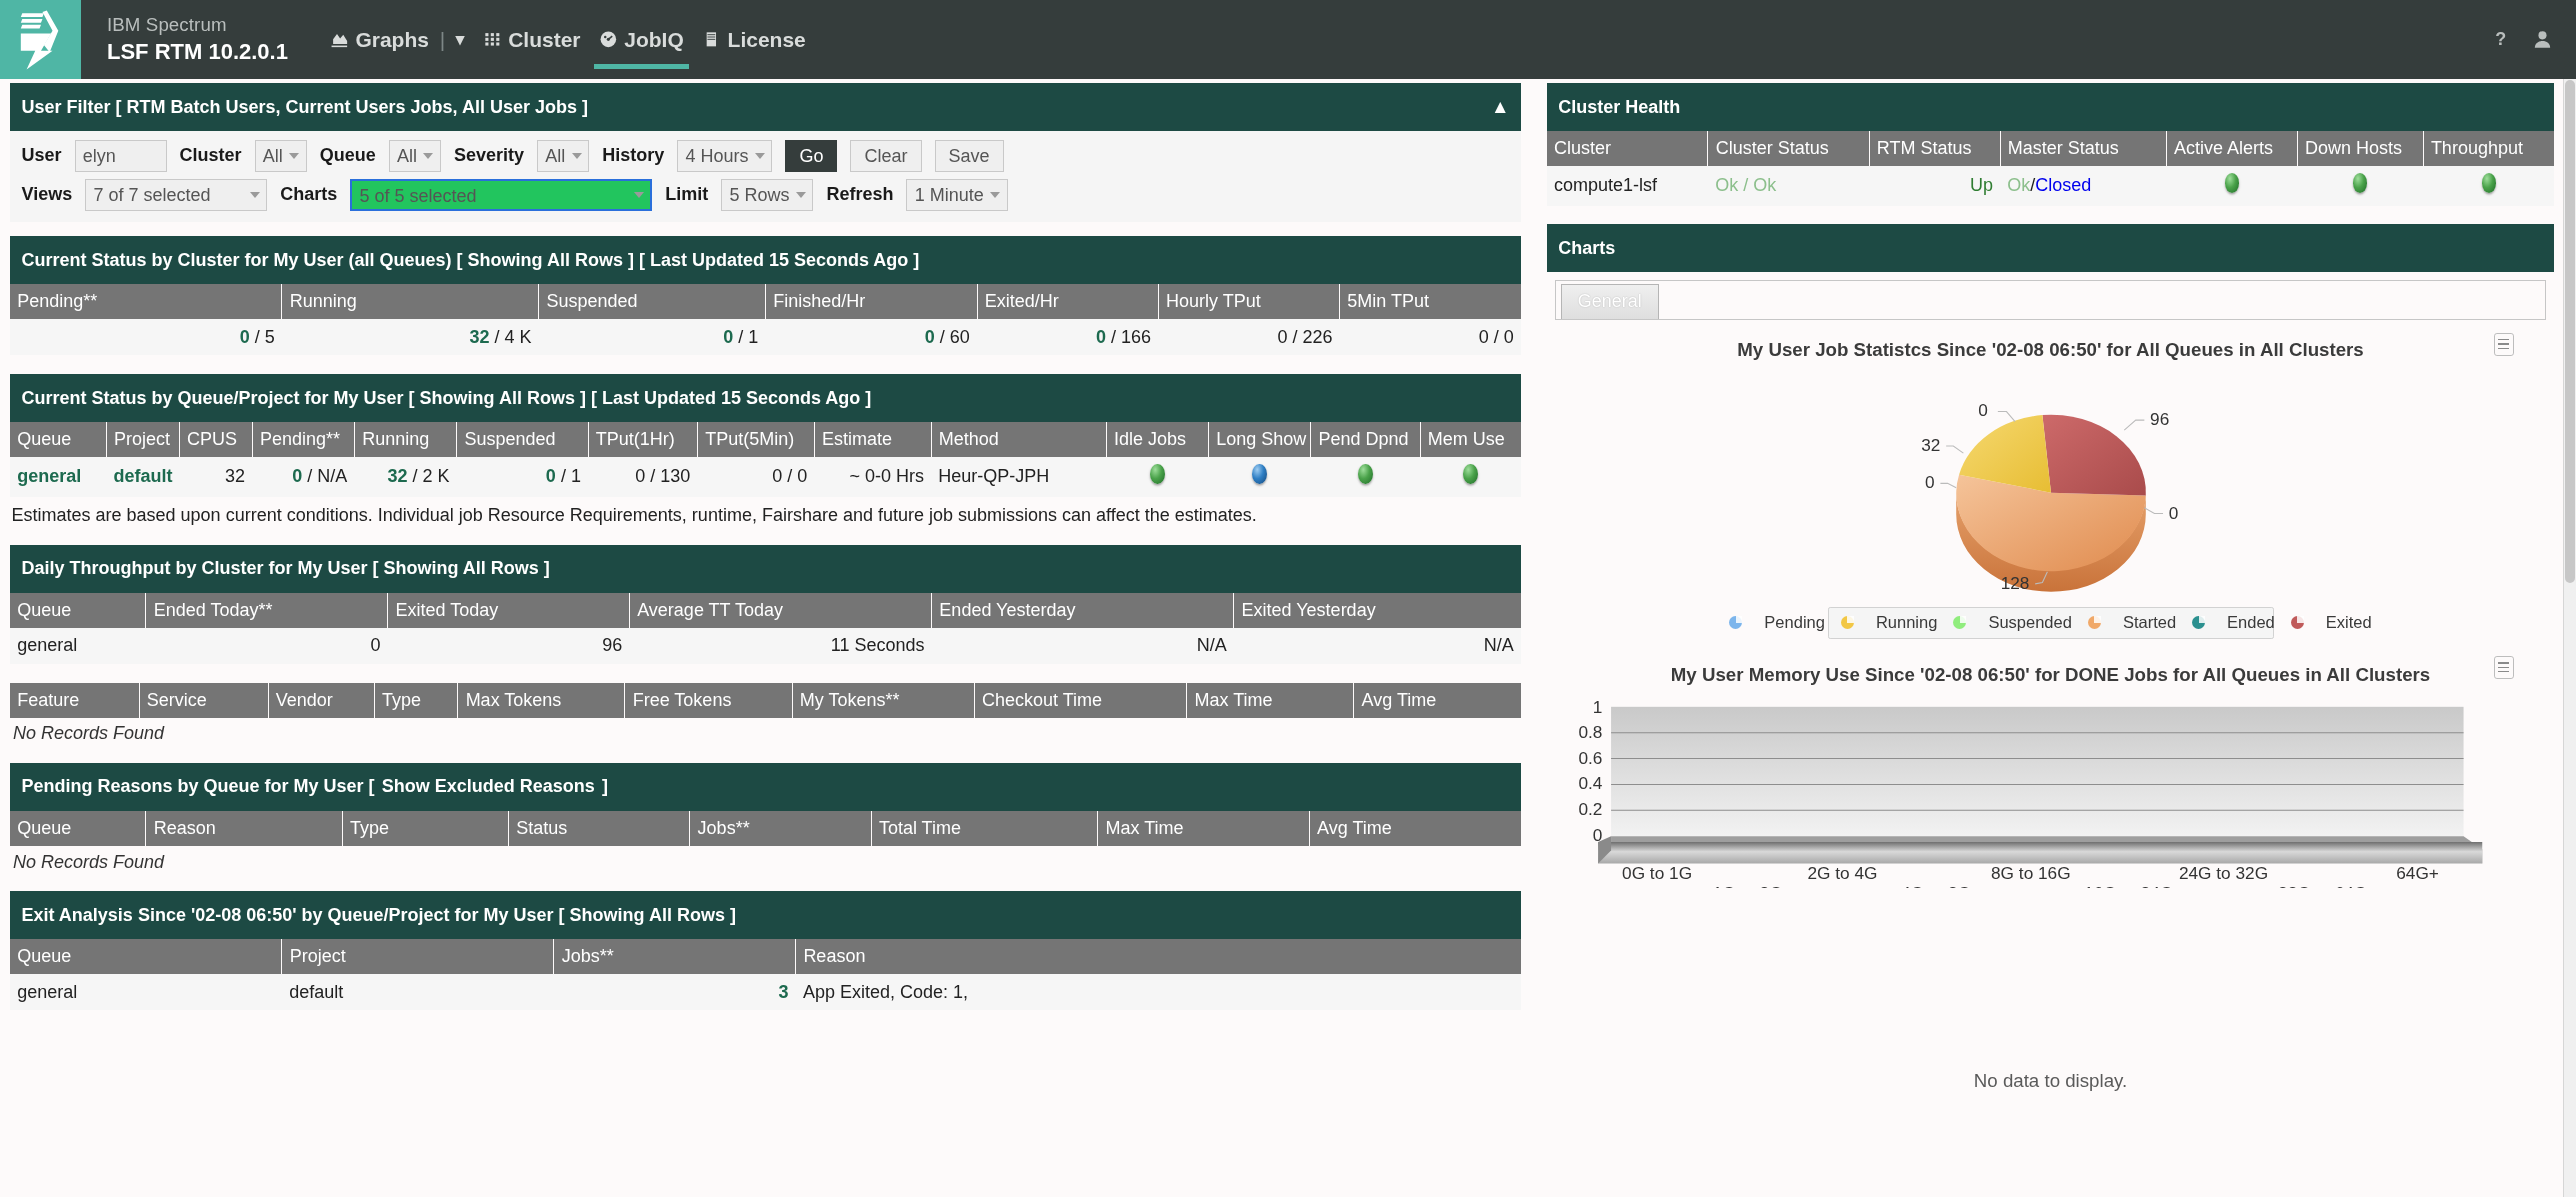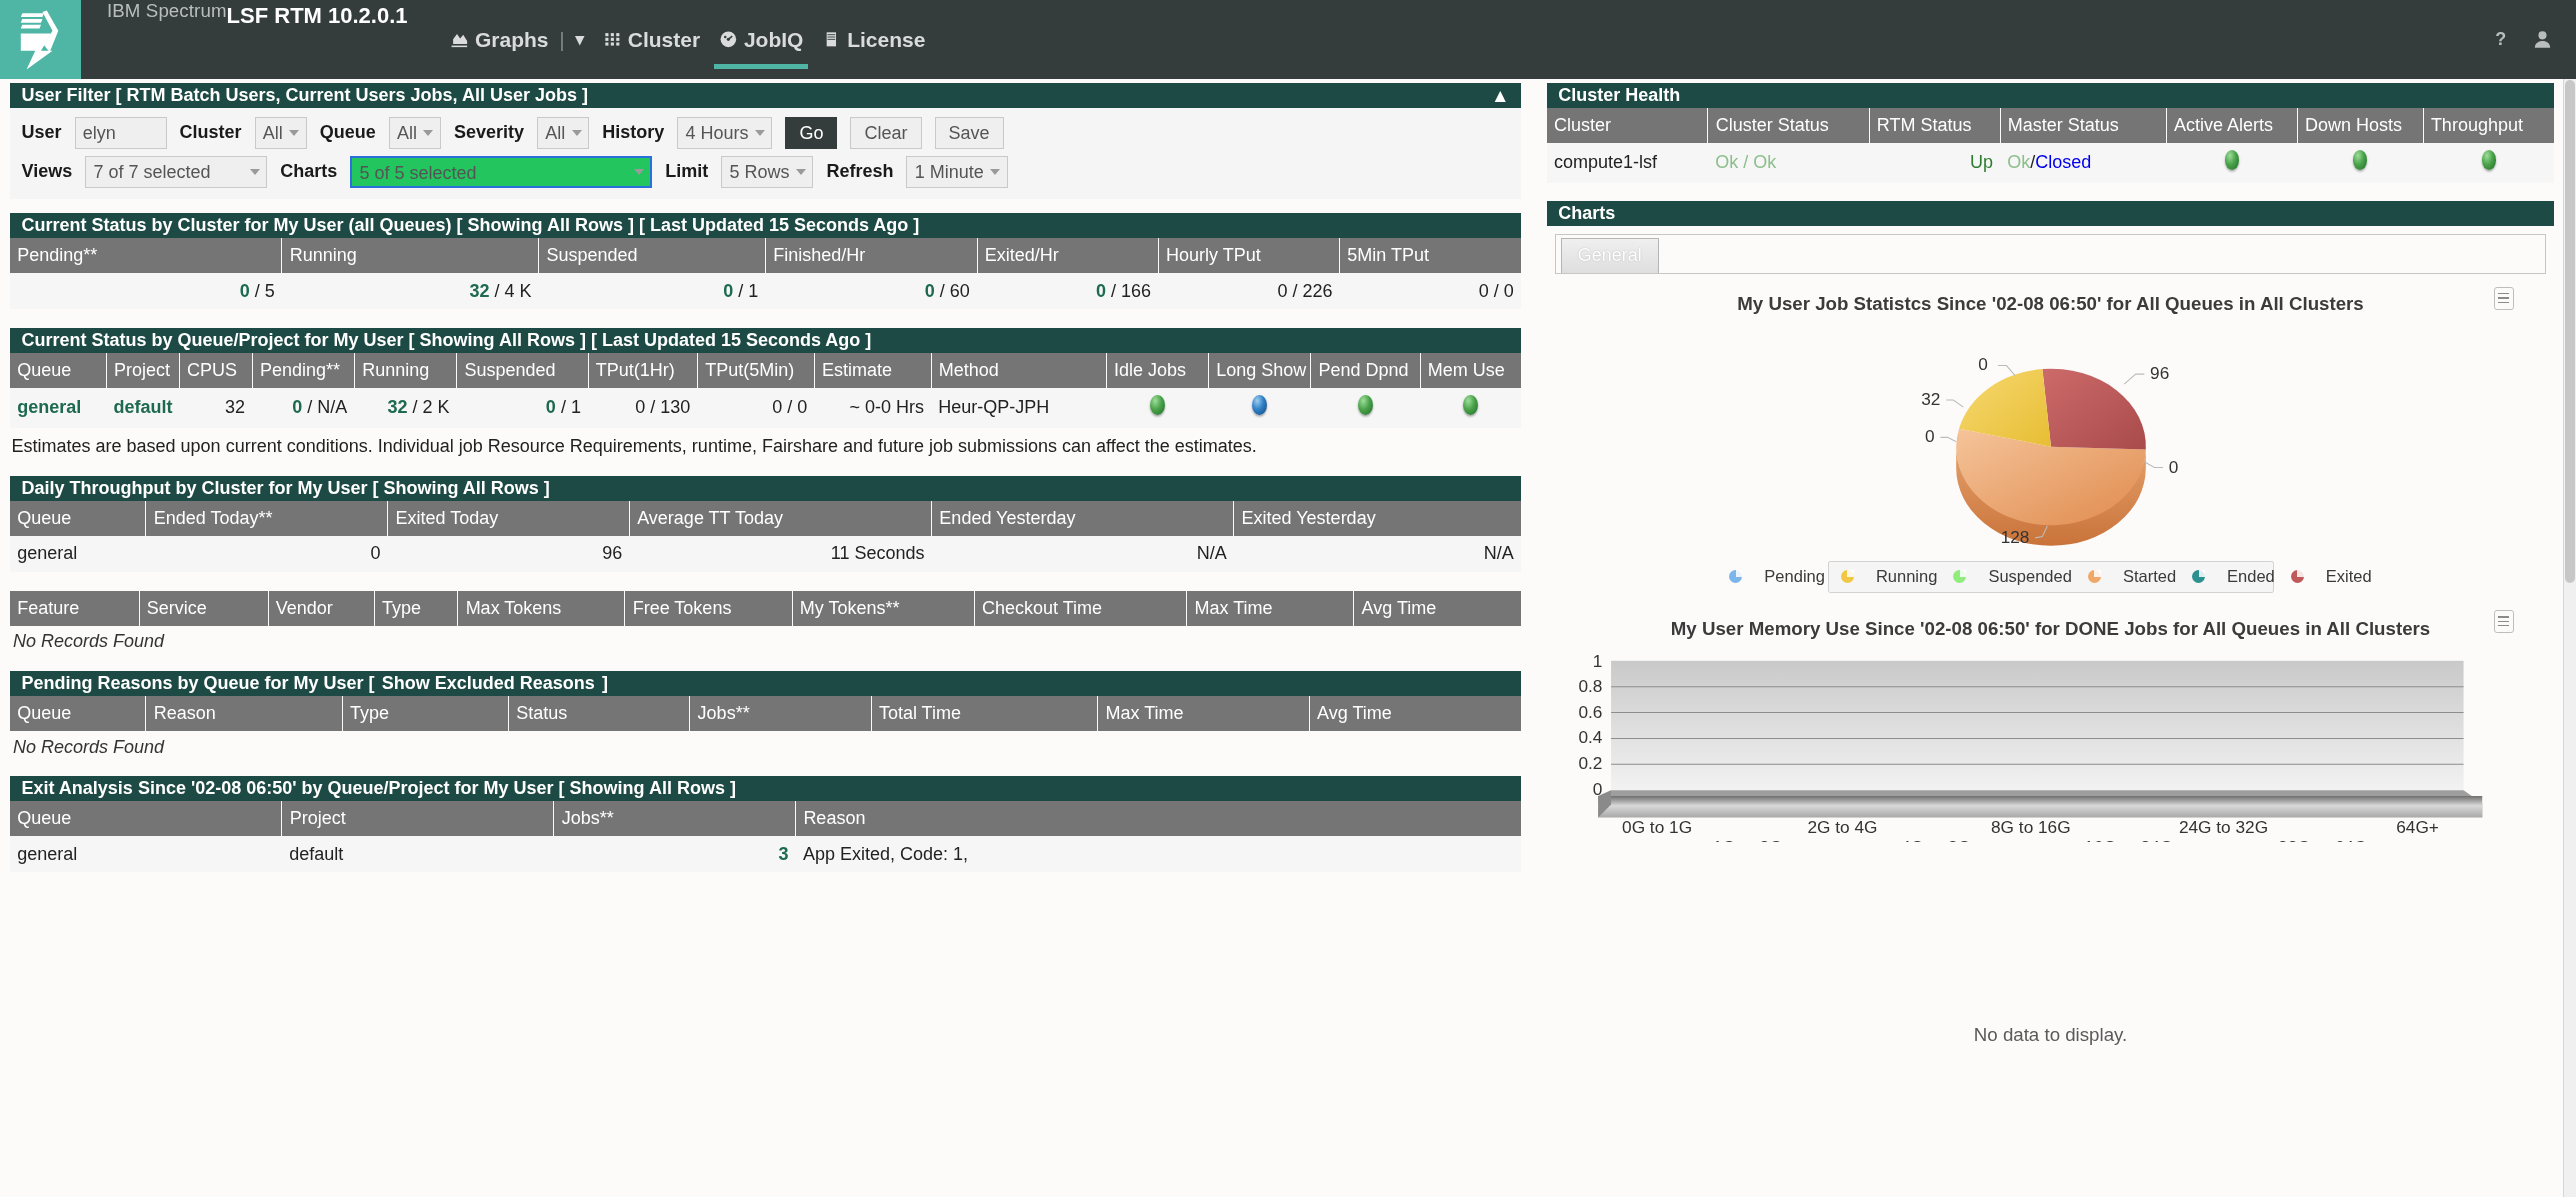--- a/index.html
+++ b/index.html
@@ -19,21 +19,21 @@
     position: relative;
   }
   #logo-box {
     width: 81px; height: 79px;
     background: #4fb6a5;
     display: flex; align-items: center; justify-content: center;
     flex: 0 0 81px;
   }
   #logo-box svg { display:block; }
   #brand {
-    display: flex; flex-direction: row; justify-content: center;
+    display: flex; flex-direction: column; justify-content: center;
     padding-left: 26px; flex: 0 0 auto;
   }
   #brand .b1 { color: #b9bebd; font-size: 18.7px; line-height: 21.6px; letter-spacing: 0.1px;}
   #brand .b2 { color: #ffffff; font-size: 22px; font-weight: bold; line-height: 26px; margin-top: 2.9px;}
   #mainnav {
     display: flex; align-items: center; gap: 0px;
     margin-left: 33px;
     height: 79px;
   }
   .navitem {
@@ -66,21 +66,21 @@
   #divider { width: 5.8px; flex: 0 0 5.8px; height: 1118px; background:#fdfafa; }
   #rightcol { width: 1039px; flex: 0 0 1039px; background:#fdfafa; padding-top: 4.3px; position:relative;}
 
   
   .panel { margin: 0 10px 0 10px; }
   .panel-head {
     background: #1d4a44;
     color: #fff;
     font-size: 18px; font-weight: bold;
     padding: 7.2px 11.5px;
-    height: 25px;
+    height: 48px;
     display:flex; align-items:center;
     position: relative;
   }
   .panel-head .collapse {
     position:absolute; right: 11.5px; top: 50%; transform: translateY(-50%);
     color:#fff; font-size: 18.7px; cursor:pointer; line-height:1;
   }
   .linklike { color:#ffffff; }
 
   

